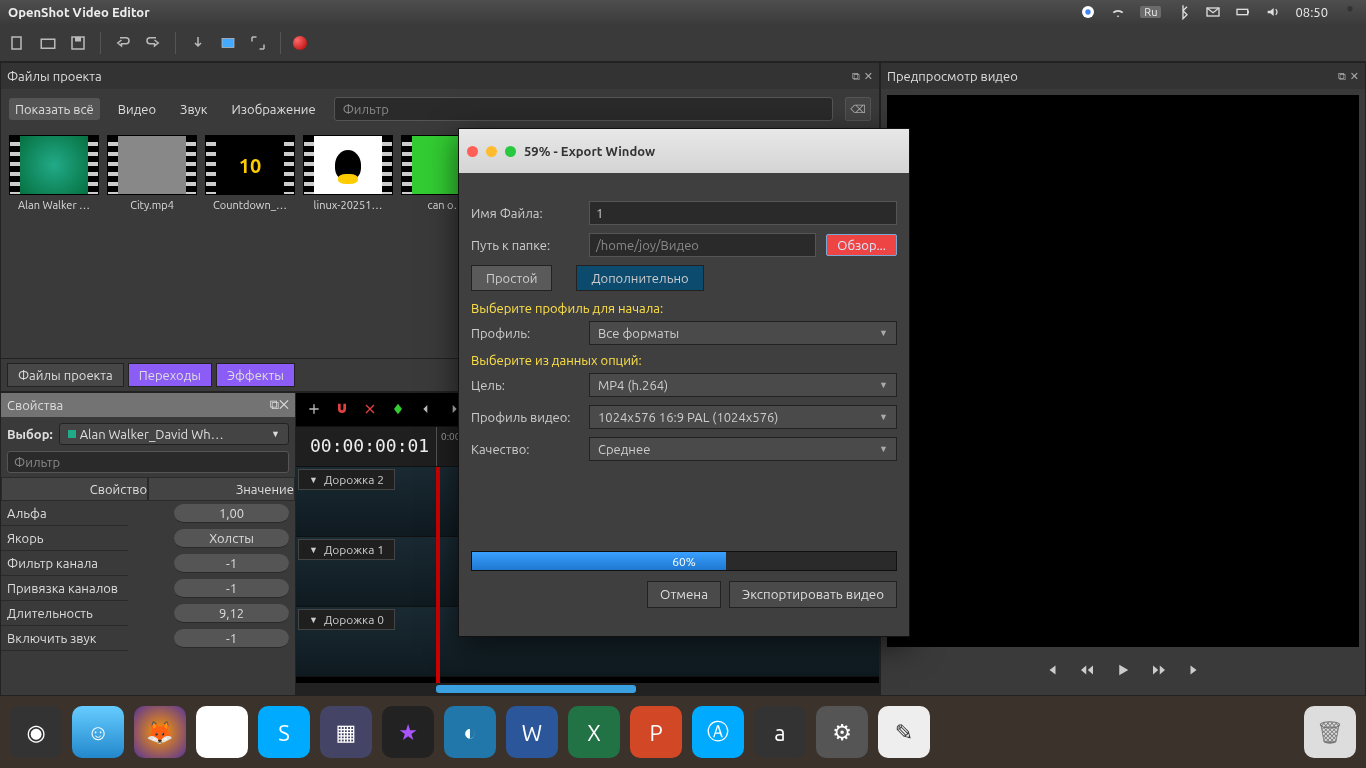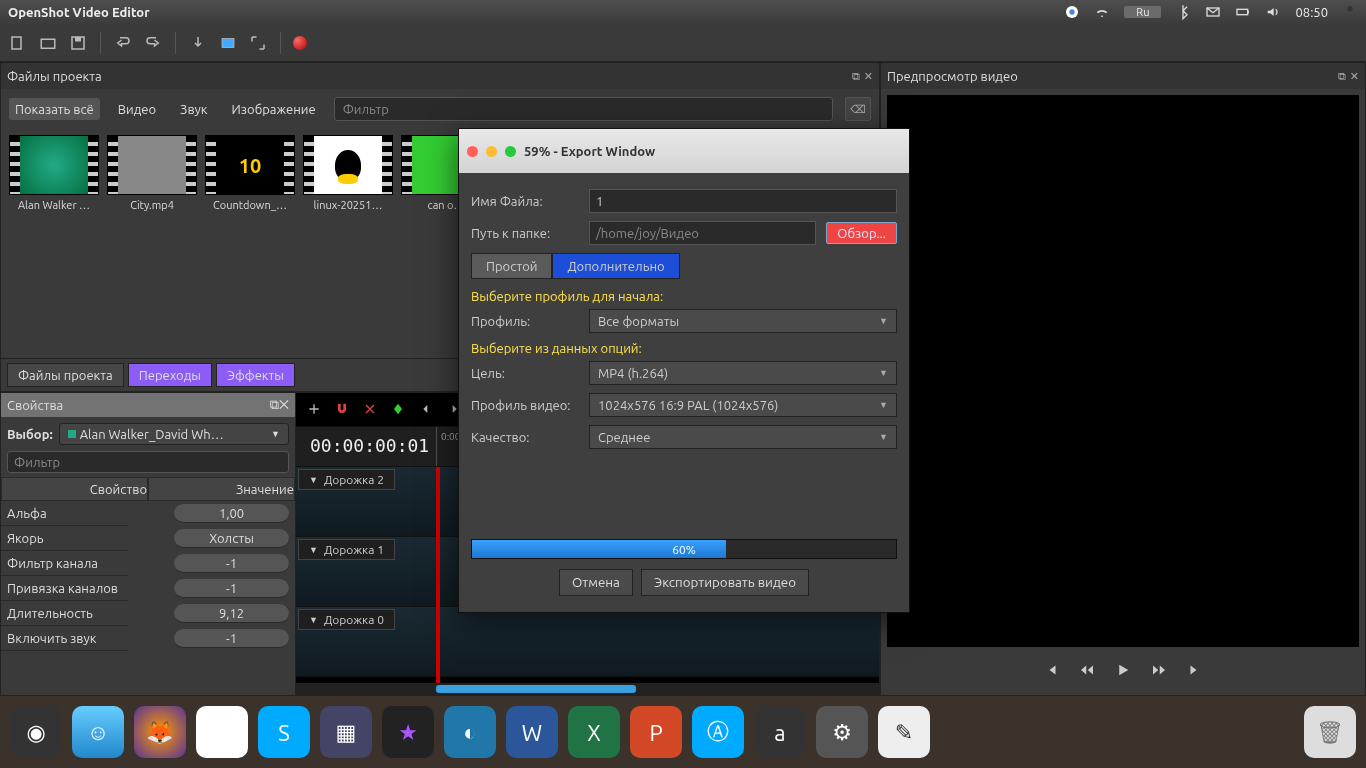--- a/index.html
+++ b/index.html
@@ -5,21 +5,21 @@
 * { margin: 0; padding: 0; box-sizing: border-box; font-family: "Ubuntu", "Segoe UI", Arial, sans-serif; }
 html, body { width: 1366px; height: 768px; overflow: hidden; background: #3a3a3a; color: #ddd; font-size: 13px; }
 
 
 .menubar { height: 24px; background: linear-gradient(#4e4e4e,#3b3b3b); display:flex; align-items:center; padding:0 8px; color:#eee; font-weight:bold; }
 .menubar .title { flex:0 0 auto; }
 .menubar .spacer { flex:1; }
 .menubar .tray { display:flex; gap:14px; align-items:center; font-weight:normal; }
 .menubar .tray span { display:inline-flex; align-items:center; }
 .menubar svg { width:16px; height:16px; fill:#ddd; }
-.ru { background:#6b6b6b; border-radius:2px; padding:0 12px; font-size:11px; }
+.ru { background:#6b6b6b; border-radius:2px; padding:0 4px; font-size:11px; }
 
 
 .toolbar { height: 38px; background:#3a3a3a; border-bottom:1px solid #222; display:flex; align-items:center; gap:10px; padding:0 8px; }
 .toolbar .tb-icon { width:20px; height:20px; display:flex;align-items:center;justify-content:center; }
 .toolbar .tb-icon svg{width:18px;height:18px;fill:#bbb;}
 .toolbar .sep{width:1px;height:22px;background:#555;margin:0 2px;}
 .rec{width:14px;height:14px;border-radius:50%;background:radial-gradient(circle at 30% 30%,#ff6a6a,#b00000);}
 
 
 .main { display:grid; grid-template-columns: 880px 486px; grid-template-rows: 330px 1fr; height: calc(768px - 24px - 38px - 72px); }
@@ -88,35 +88,35 @@
 
 .dock{position:absolute;bottom:0;left:0;right:0;height:72px;background:rgba(60,45,35,.6);display:flex;align-items:center;gap:10px;padding:0 10px;}
 .dock .app{width:52px;height:52px;border-radius:10px;display:flex;align-items:center;justify-content:center;font-size:22px;color:#fff;}
 .dock .trash{margin-left:auto;}
 
 
 .dialog{position:absolute;left:458px;top:128px;width:452px;background:#3f3f3f;border:1px solid #111;box-shadow:0 8px 30px rgba(0,0,0,.6);}
 .dlg-title{height:44px;background:linear-gradient(#e8e8e8,#d4d4d4);display:flex;align-items:center;gap:8px;padding:0 8px;color:#333;font-weight:bold;}
 .dlg-title .dot{width:11px;height:11px;border-radius:50%;}
 .dr{background:#ff5f57;} .dy{background:#febc2e;} .dg{background:#28c840;}
-.dlg-body{padding:16px 12px;color:#ccc;}
+.dlg-body{padding:28px 12px;color:#ccc;}
 .dlg-row{display:flex;align-items:center;gap:10px;margin-bottom:8px;}
 .dlg-row label{width:108px;color:#ccc;}
 .dlg-row .inp{flex:1;background:#2a2a2a;border:1px solid #555;padding:4px 6px;color:#ccc;}
 .dlg-row .browse{background:#ef4444;border:1px solid #7aa9d4;color:#d8ecff;padding:3px 10px;border-radius:2px;}
-.dlg-tabs{display:flex;margin:6px 0 10px 0;}
-.dlg-tabs .t{padding:5px 14px;background:#1d4ed8;border:1px solid #222;}
+.dlg-tabs{display:flex;margin:6px 0 10px 0;gap:24px;}
+.dlg-tabs .t{padding:5px 14px;background:#0c4a6e;border:1px solid #222;}
 .dlg-tabs .t.active{background:#5a5a5a;}
 .section-label{color:#fde047;margin:8px 0 6px 0;}
 .sel{flex:1;background:#4a4a4a;border:1px solid #222;padding:4px 8px;display:flex;justify-content:space-between;align-items:center;}
 .sel .caret{font-size:9px;color:#aaa;}
 .progress{height:20px;background:#2a2a2a;margin:90px 0 10px 0;position:relative;border:1px solid #111;}
 .progress .bar{position:absolute;left:0;top:0;bottom:0;width:60%;background:linear-gradient(#3aa0ff,#1e78d0);}
 .progress .pct{position:absolute;left:0;right:0;top:0;bottom:0;display:flex;align-items:center;justify-content:center;color:#fff;font-size:12px;}
-.dlg-btns{display:flex;justify-content:center;gap:8px;}
+.dlg-btns{display:flex;justify-content:flex-end;gap:8px;}
 .dlg-btns button{background:#4a4a4a;border:1px solid #222;color:#ddd;padding:5px 12px;}
 
 
 .t1{background:radial-gradient(circle,#2a8,#063)!important;}
 .t2{background:#888!important;}
 .t3{background:#000!important;color:#fc0;font-weight:bold;font-size:20px;}
 .t4{background:#fff!important;}
 .t5{background:#3c3!important;}
 .tux{width:26px;height:30px;background:#000;border-radius:50% 50% 40% 40%;position:relative;}
 .tux::after{content:"";position:absolute;bottom:-4px;left:3px;width:20px;height:10px;background:#fc0;border-radius:40%;}

